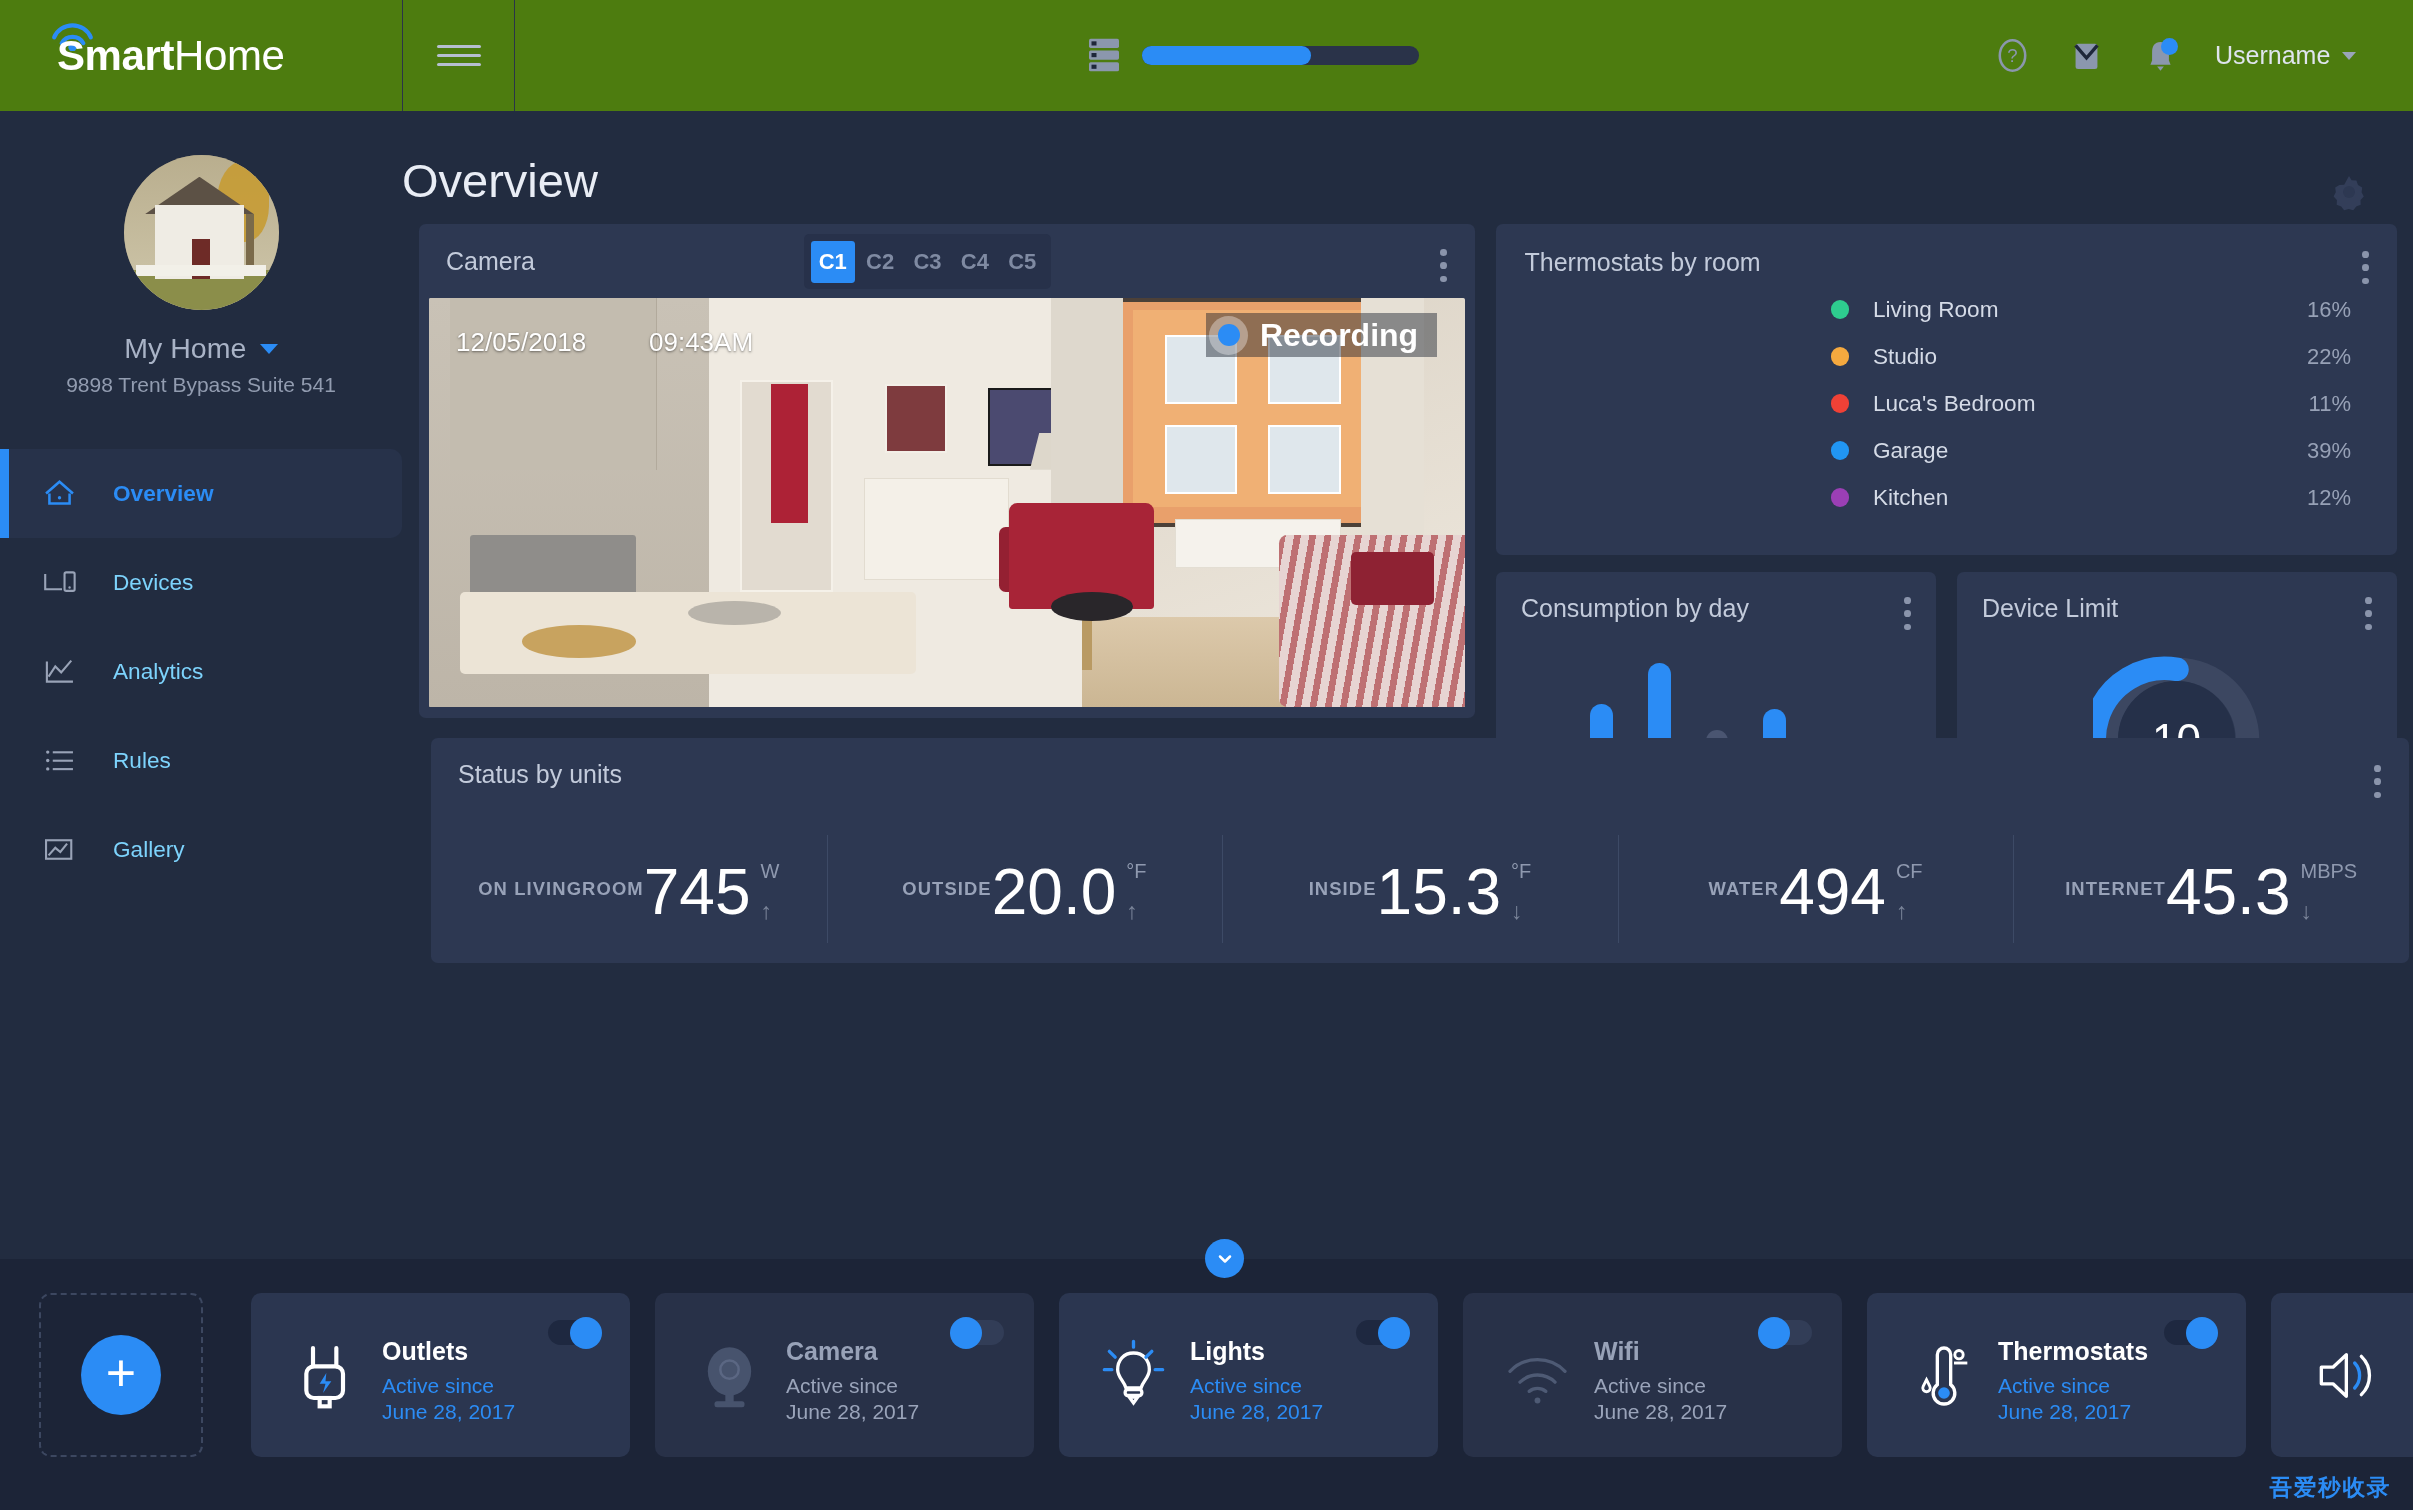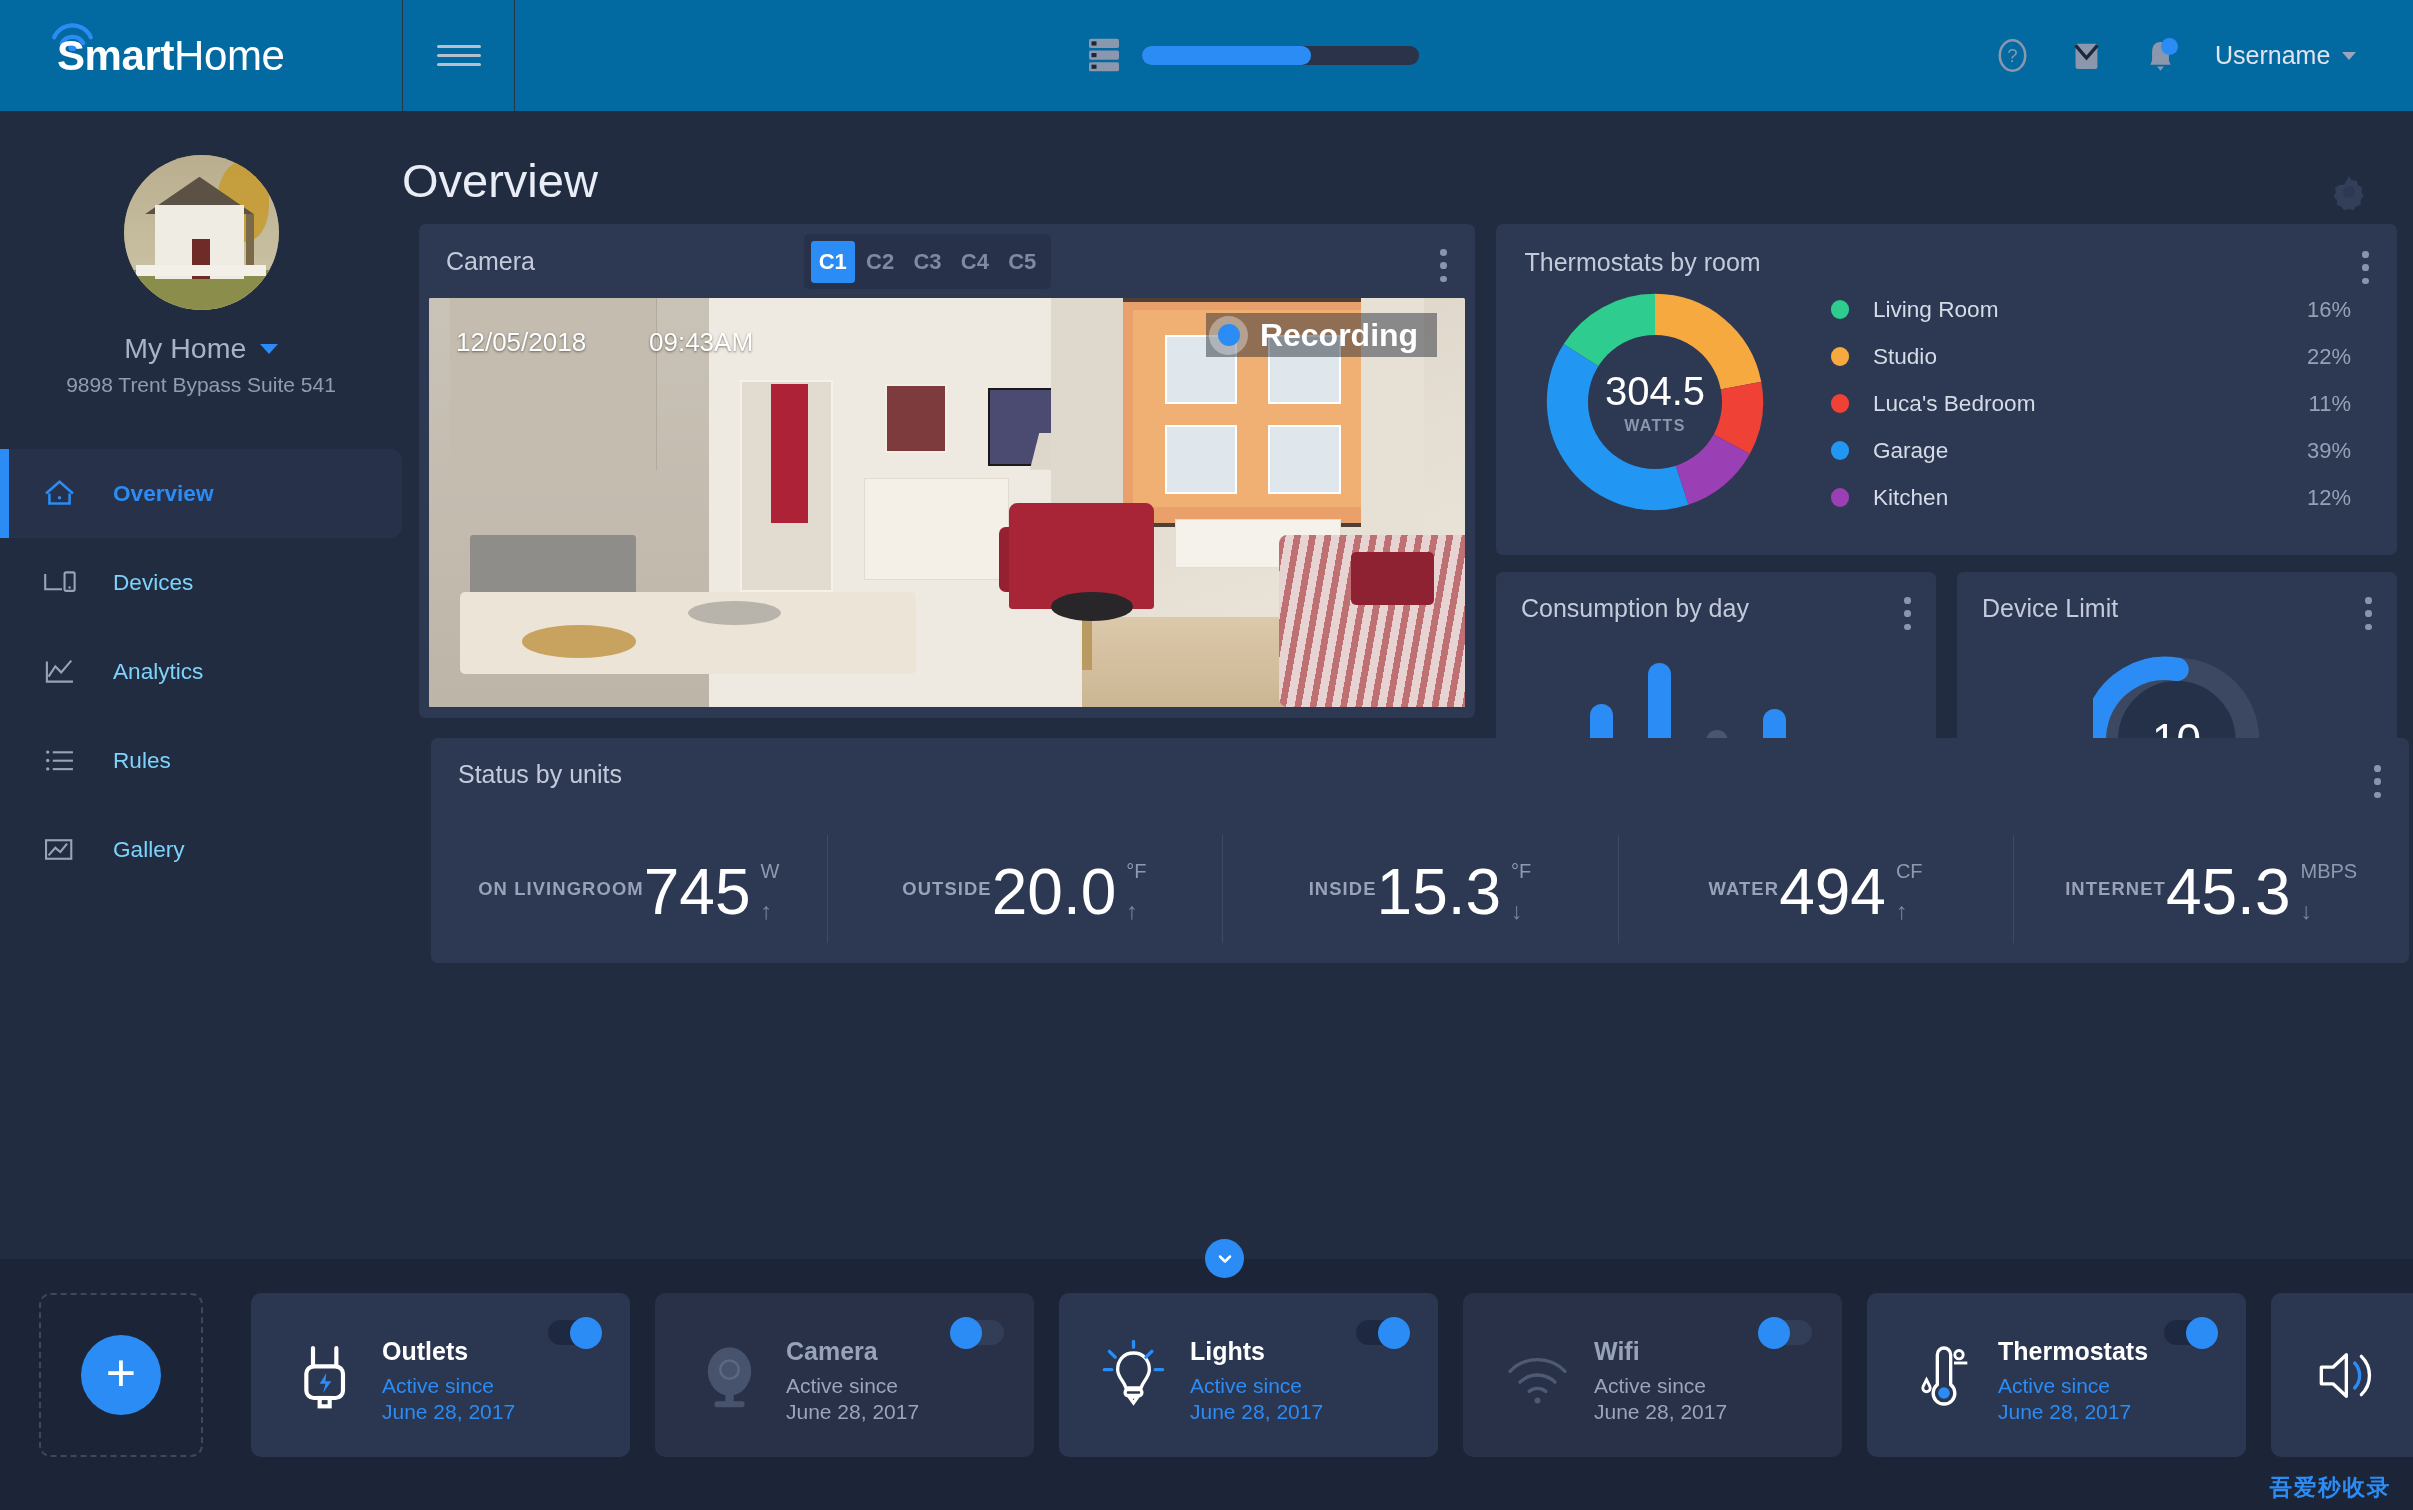--- a/index.html
+++ b/index.html
@@ -7,21 +7,21 @@
     width: 2413px; height: 1510px;
     background: #222c40;
     font-family: "Liberation Sans", sans-serif;
     overflow: hidden;
   }
   .app { position: relative; width: 2413px; height: 1510px; background: #222c40; }
 
   
   .topbar {
     position: absolute; left: 0; top: 0; width: 2413px; height: 111px;
-    background: #0369a1; display: flex; align-items: center;
+    background: #4d7c0f; display: flex; align-items: center;
   }
   .logo-wrap { width: 402px; height: 111px; display: flex; align-items: center; padding-left: 57px; position: relative; }
   .logo-text { font-size: 42px; color: #ffffff; letter-spacing: -0.4px; position: relative; }
   .logo-text .b { font-weight: bold; }
   .logo-text .l { font-weight: 300; }
   .wifi-mark { position: absolute; left: 50px; top: 17px; width: 45px; height: 34px; }
   .hamburger-cell {
     width: 113px; height: 111px; display: flex; align-items: center; justify-content: center;
     border-left: 0.8px solid #2a3449; border-right: 0.8px solid #2a3449;
   }
@@ -399,33 +399,20 @@
     </div>
 
     <div class="panel room-panel">
       <div class="panel-title">Thermostats by room</div>
       <div class="kebab" style="position:absolute;right:28.5px;top:27px">
           <i></i>
           <i></i>
           <i></i>
         </div>
 
-      <div class="donut-wrap">
-        <svg width="218" height="218" viewBox="0 0 260 260" id="donut-svg">
-            <path d="M 130 26 A 104 104 0 0 1 232.15787407578364 110.51234328308463" fill="none" stroke="#f5a93f" stroke-width="50"></path>
-            <path d="M 232.15787407578364 110.51234328308463 A 104 104 0 0 1 221.1358947245618 180.1023821065784" fill="none" stroke="#ef4136" stroke-width="50"></path>
-            <path d="M 221.1358947245618 180.1023821065784 A 104 104 0 0 1 162.13776741499453 228.90987769469598" fill="none" stroke="#9b3fb5" stroke-width="50"></path>
-            <path d="M 162.13776741499453 228.90987769469598 A 104 104 0 0 1 42.189895747790445 74.27401332218435" fill="none" stroke="#2196f3" stroke-width="50"></path>
-            <path d="M 42.189895747790445 74.27401332218435 A 104 104 0 0 1 129.99999999999997 26" fill="none" stroke="#2ecc8f" stroke-width="50"></path>
-          </svg>
-        <div class="donut-hole">
-          <div class="donut-val">304.5</div>
-          <div class="donut-unit">WATTS</div>
-        </div>
-      </div>
 
       <div class="legend" id="room-legend">
           <div class="legend-row">
             <span class="legend-dot" style="background:#2ecc8f"></span>
             <span class="legend-label">Living Room</span>
             <span class="legend-pct">16%</span>
           </div>
           <div class="legend-row">
             <span class="legend-dot" style="background:#f5a93f"></span>
             <span class="legend-label">Studio</span>

